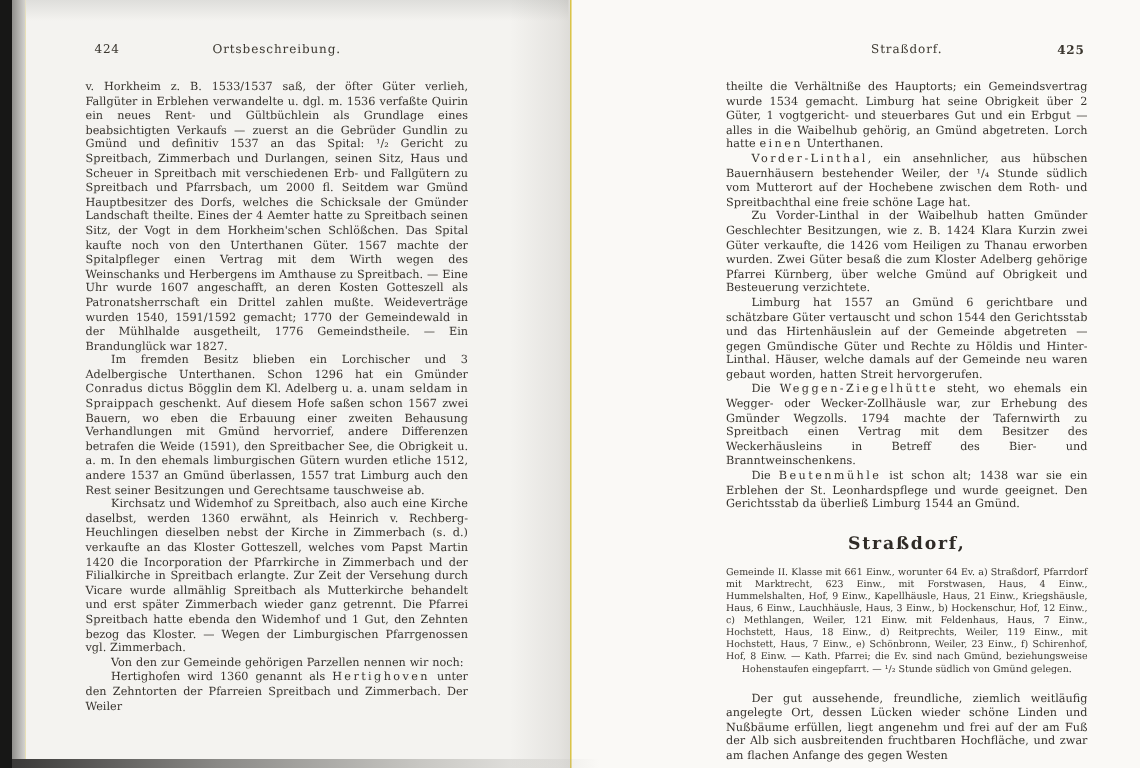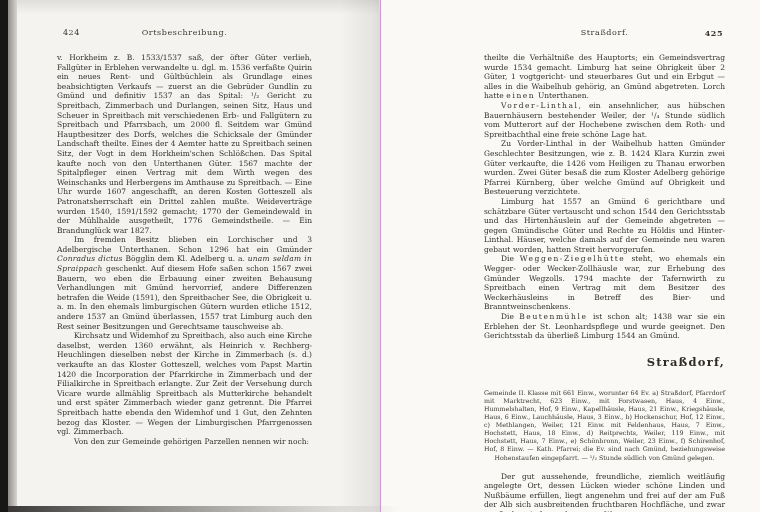--- a/index.html
+++ b/index.html
@@ -1,21 +1,21 @@
 <!DOCTYPE html>
 <html><head>
 <meta charset="utf-8">
 <style>
   html,body{margin:0;padding:0;}
   body{
     width:760px;height:512px;overflow:hidden;
     background:#f6f5f2;
     font-family:"DejaVu Serif","Liberation Serif",serif;
   }
-  .scan{position:relative;width:760px;height:512px;background:#f0abfc;}
+  .scan{position:relative;width:760px;height:512px;background:#fde047;}
   
   .edge-black{position:absolute;left:0;top:0;width:8px;height:512px;background:#171716;}
   .edge-gray{position:absolute;left:8px;top:0;width:9px;height:512px;
     background:linear-gradient(to right,#8f8e8b,#d6d5d1);}
   .top-band{position:absolute;left:17px;top:0;width:362px;height:14px;
     background:linear-gradient(to bottom,#dededb,rgba(246,245,242,0));}
   .bottom-band{position:absolute;left:8px;bottom:0;width:392px;height:6px;
     background:linear-gradient(to right,#3a3938,#8a8986 35%,#c9c8c4 70%,rgba(246,245,242,0));}
   .gutter-shadow{position:absolute;left:340px;top:0;width:40px;height:512px;
     background:linear-gradient(to right,rgba(140,136,130,0) 0%,rgba(140,136,130,.14) 80%,rgba(140,136,130,.22) 100%);}
@@ -30,23 +30,23 @@
   .pagehead{position:relative;height:12px;font-size:8px;letter-spacing:.6px;
     text-align:center;color:#3b372f;margin-bottom:13px;}
   .pagehead .pnum{position:absolute;top:0;font-size:8px;letter-spacing:.5px;}
   .pnum-left{left:6px;}
   .pnum-right{right:2px;font-weight:bold;}
   .body-text{font-size:7.5px;line-height:9.6px;text-align:justify;
     word-spacing:.2px;color:#36322c;}
   .body-text p{margin:0;}
   .indent{text-indent:17px;}
   .sp{letter-spacing:1.6px;}
-  .antiqua{font-style:italic;letter-spacing:.2px;}
-  .section-heading{font-size:11.5px;font-weight:bold;text-align:right;
-    letter-spacing:1.2px;margin:14px 0 20px 0;color:#2f2b26;}
+  .antiqua{letter-spacing:.2px;}
+  .section-heading{font-size:11.5px;font-weight:bold;text-align:center;
+    letter-spacing:1.2px;margin:14px 0 9px 0;color:#2f2b26;}
   .gemeinde-note{font-size:6.3px;line-height:8.1px;text-align:justify;
     text-align-last:center;color:#3a362f;margin:0 0 10px 0;}
   .after-note{margin-top:2px;}
 </style>
 </head>
 <body>
 
 <div class="scan">
   <div class="page-left"></div>
   <div class="page-right"></div>
@@ -60,20 +60,21 @@
   <div class="col col-left">
     <div class="pagehead">
       <span class="pnum pnum-left">424</span>
       <span>Ortsbeschreibung.</span>
     </div>
     <div class="body-text">
       <p>v. Horkheim z. B. 1533/1537 saß, der öfter Güter verlieh, Fallgüter in Erblehen verwandelte u. dgl. m. 1536 verfaßte Quirin ein neues Rent- und Gültbüchlein als Grundlage eines beabsichtigten Verkaufs — zuerst an die Gebrüder Gundlin zu Gmünd und definitiv 1537 an das Spital: ¹/₂ Gericht zu Spreitbach, Zimmerbach und Durlangen, seinen Sitz, Haus und Scheuer in Spreitbach mit verschiedenen Erb- und Fallgütern zu Spreitbach und Pfarrsbach, um 2000 fl. Seitdem war Gmünd Hauptbesitzer des Dorfs, welches die Schicksale der Gmünder Landschaft theilte. Eines der 4 Aemter hatte zu Spreitbach seinen Sitz, der Vogt in dem Horkheim'schen Schlößchen. Das Spital kaufte noch von den Unterthanen Güter. 1567 machte der Spitalpfleger einen Vertrag mit dem Wirth wegen des Weinschanks und Herbergens im Amthause zu Spreitbach. — Eine Uhr wurde 1607 angeschafft, an deren Kosten Gotteszell als Patronatsherrschaft ein Drittel zahlen mußte. Weideverträge wurden 1540, 1591/1592 gemacht; 1770 der Gemeindewald in der Mühlhalde ausgetheilt, 1776 Gemeindstheile. — Ein Brandunglück war 1827.</p>
       <p class="indent"><span>Im fremden Besitz blieben ein Lorchischer und 3 Adelbergische Unterthanen. Schon 1296 hat ein Gmünder </span><span class="antiqua">Conradus dictus</span><span> Bögglin dem Kl. Adelberg u. a. </span><span class="antiqua">unam seldam in Spraippach</span><span> geschenkt. Auf diesem Hofe saßen schon 1567 zwei Bauern, wo eben die Erbauung einer zweiten Behausung Verhandlungen mit Gmünd hervorrief, andere Differenzen betrafen die Weide (1591), den Spreitbacher See, die Obrigkeit u. a. m. In den ehemals limburgischen Gütern wurden etliche 1512, andere 1537 an Gmünd überlassen, 1557 trat Limburg auch den Rest seiner Besitzungen und Gerechtsame tauschweise ab.</span></p>
       <p class="indent">Kirchsatz und Widemhof zu Spreitbach, also auch eine Kirche daselbst, werden 1360 erwähnt, als Heinrich v. Rechberg-Heuchlingen dieselben nebst der Kirche in Zimmerbach (s. d.) verkaufte an das Kloster Gotteszell, welches vom Papst Martin 1420 die Incorporation der Pfarrkirche in Zimmerbach und der Filialkirche in Spreitbach erlangte. Zur Zeit der Versehung durch Vicare wurde allmählig Spreitbach als Mutterkirche behandelt und erst später Zimmerbach wieder ganz getrennt. Die Pfarrei Spreitbach hatte ebenda den Widemhof und 1 Gut, den Zehnten bezog das Kloster. — Wegen der Limburgischen Pfarrgenossen vgl. Zimmerbach.</p>
       <p class="indent">Von den zur Gemeinde gehörigen Parzellen nennen wir noch:</p>
+      <p class="indent"><span>Hertighofen wird 1360 genannt als </span><span class="sp">Hertighoven</span><span> unter den Zehntorten der Pfarreien Spreitbach und Zimmerbach. Der Weiler</span></p>
     </div>
   </div>
 
   <div class="col col-right">
     <div class="pagehead">
       <span>Straßdorf.</span>
       <span class="pnum pnum-right">425</span>
     </div>
     <div class="body-text">
       <p><span>theilte die Verhältniße des Hauptorts; ein Gemeindsvertrag wurde 1534 gemacht. Limburg hat seine Obrigkeit über 2 Güter, 1 vogtgericht- und steuerbares Gut und ein Erbgut — alles in die Waibelhub gehörig, an Gmünd abgetreten. Lorch hatte </span><span class="sp">einen</span><span> Unterthanen.</span></p>

